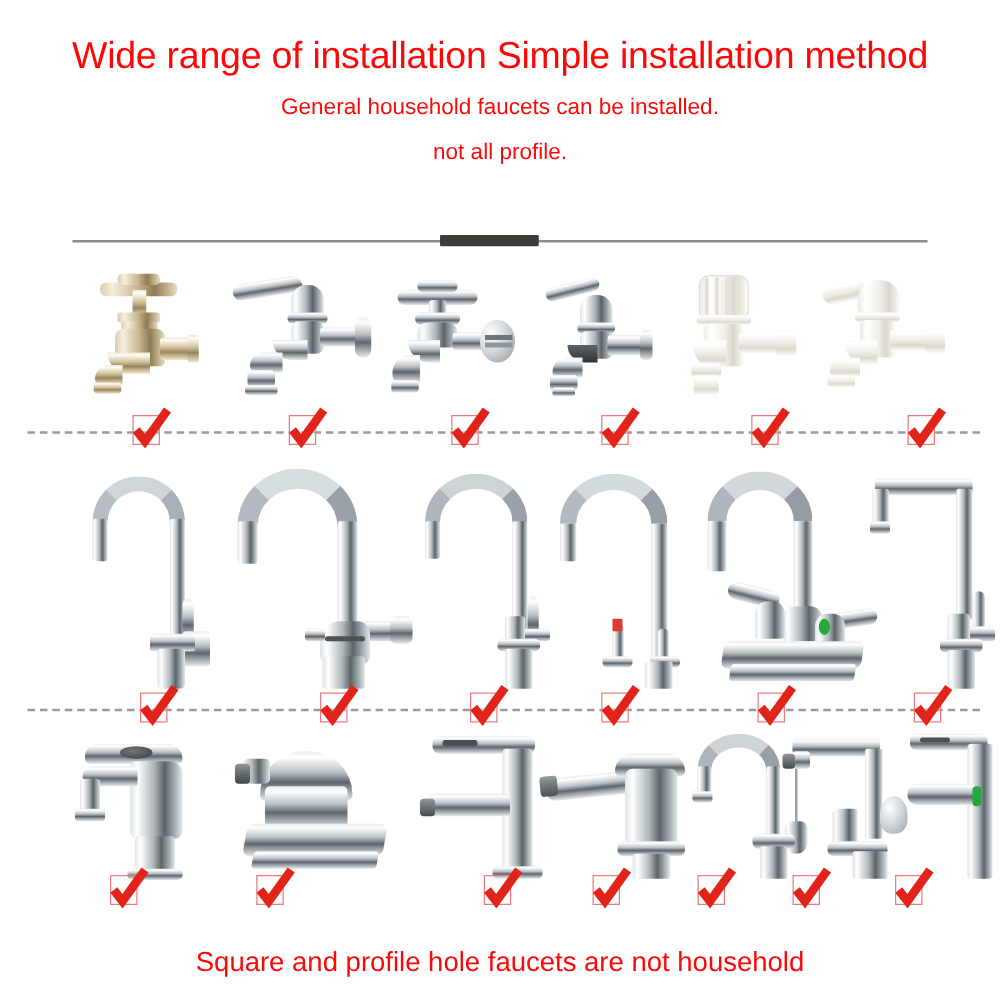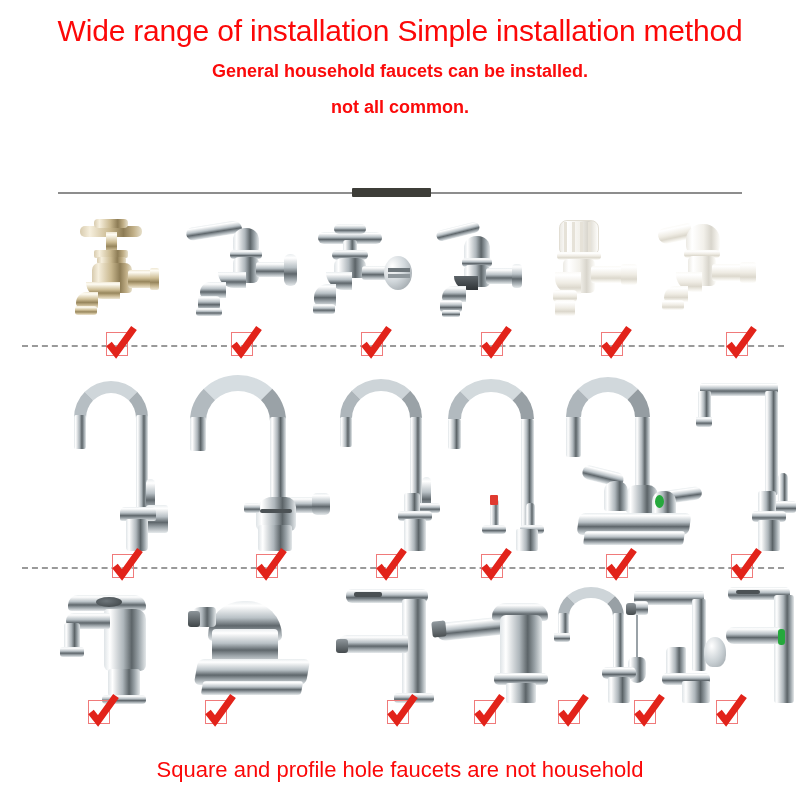--- a/index.html
+++ b/index.html
@@ -5,34 +5,34 @@
   * { margin:0; padding:0; box-sizing:border-box; }
   html,body { width:800px; height:800px; }
   body {
     font-family:"Liberation Sans", sans-serif;
     background:#ffffff;
     position:relative;
     overflow:hidden;
   }
 
   
-  .header { padding-top:14px; text-align:center; }
+  .header { padding-top:14px; text-align:center;margin-top:14px; }
   .title {
     color:#fc0808;
     font-size:30px;
     line-height:34px;
     font-weight:400;
     letter-spacing:-0.2px;
     white-space:nowrap;
   }
   .sub {
     color:#fb0a0a;
     font-size:18px;
     line-height:22px;
-    font-weight:700;
+    font-weight:400;
     margin-top:12px;
   }
   .sub.s2 { margin-top:14px; }
   .sub.s3 { margin-top:14px; }
 
   
   .rule-wrap { position:absolute; left:0; top:186px; width:800px; height:14px; }
   .rule-thin {
     position:absolute; left:58px; top:6px; width:684px; height:1.5px;
     background:#8d8d8d;
@@ -106,21 +106,21 @@
 
   .dot-red  { background:#e03a30; border-radius:1px; }
   .dot-green{ background:#25a83c; border-radius:50%; }
 </style>
 </head>
 <body>
 
 <div class="header">
   <div class="title">Wide range of installation Simple installation method</div>
   <div class="sub s1">General household faucets can be installed.</div>
-  <div class="sub s3">not all common.</div>
+  <div class="sub s3">not all profile.</div>
 </div>
 
 <div class="rule-wrap">
   <div class="rule-thin"></div>
   <div class="rule-thick"></div>
 </div>
 
 <div class="row" id="row1">
 
   <div class="cell" style="left:62px; width:110px; height:120px;">

